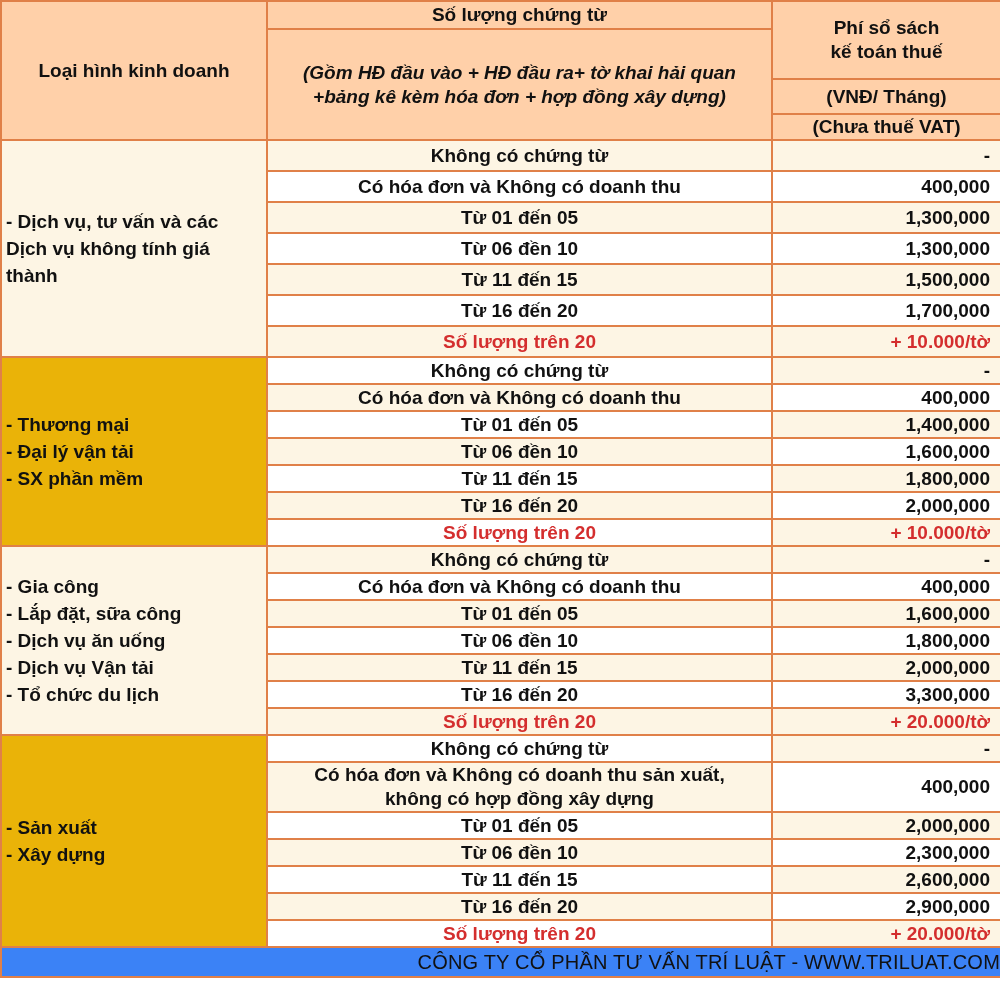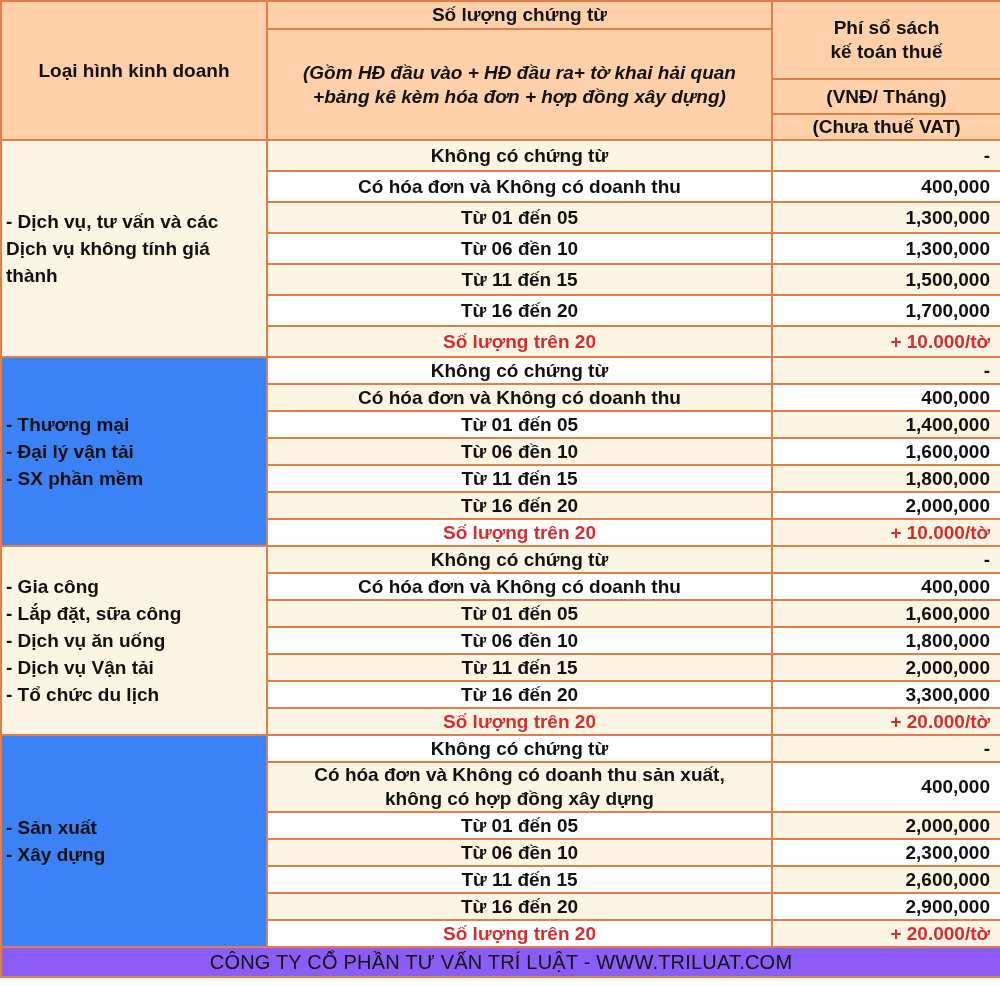--- a/index.html
+++ b/index.html
@@ -17,28 +17,28 @@
     line-height: 24px;
     vertical-align: middle;
   }
   col.c1 { width: 266px; }
   col.c2 { width: 505px; }
   col.c3 { width: 229px; }
   .hdr { background: #FFD0A9; text-align: center; }
   .hdr-italic { font-style: italic; font-size: 19px; line-height: 27px; }
   .cream { background: #FDF5E4; }
   .white { background: #FFFFFF; }
-  .gray  { background: #3b82f6; }
+  .gray  { background: #eab308; }
   .cat { text-align: left; padding-left: 4px !important; vertical-align: middle; margin-left: 24px; }
   .cat div { line-height: 27px; }
   .mid { text-align: center; }
   .num { text-align: right; padding-right: 10px !important; }
   .red { color: #D42E2E; }
   .footer {
-    background: #8b5cf6; text-align: center; font-weight: normal !important;
+    background: #3b82f6; text-align: right; font-weight: normal !important;
     font-size: 20px !important; letter-spacing: 0.2px;
   }
 </style>
 </head>
 <body>
 
 <div id="tbl-root">
     <table class="price">
       <colgroup>
         <col class="c1">

